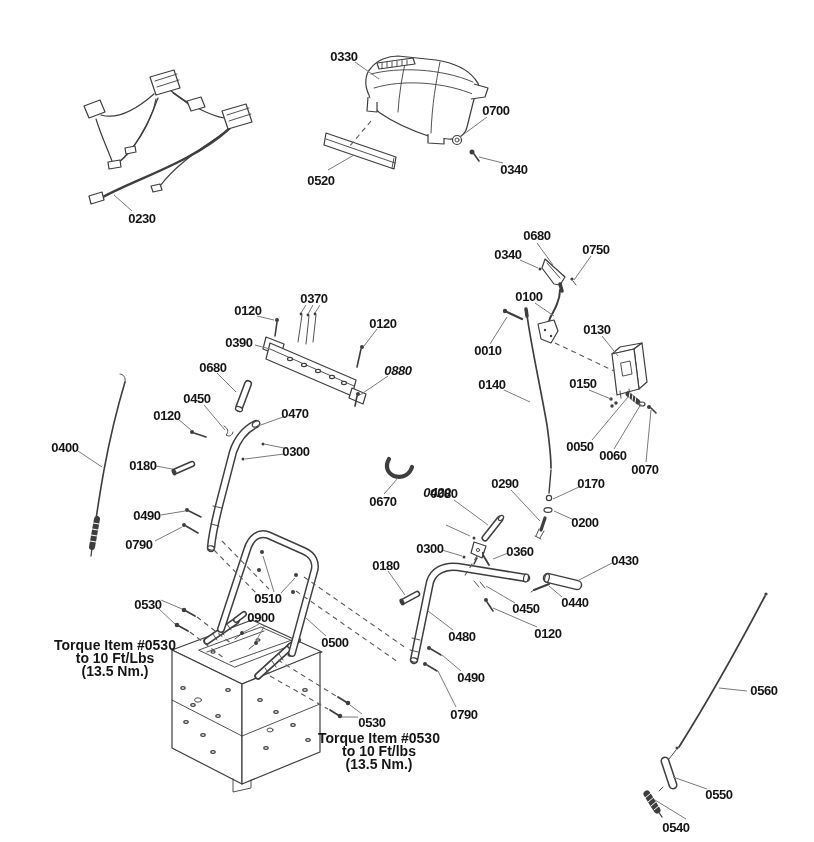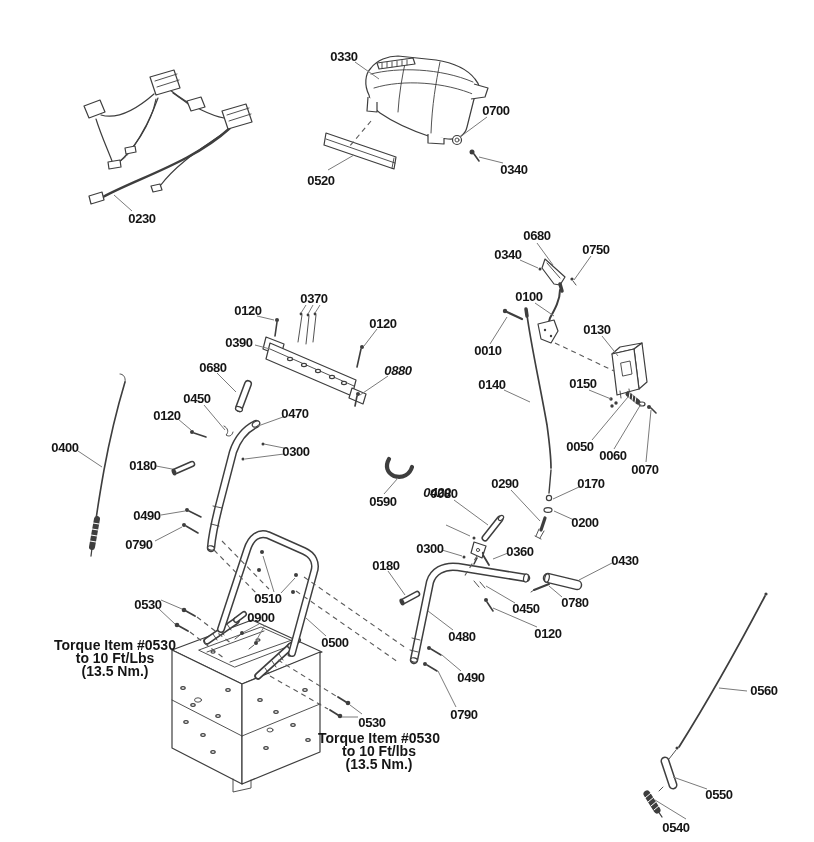--- a/index.html
+++ b/index.html
@@ -388,31 +388,31 @@
       <div class="part-label" style="left: 390px; top: 370px; font-style: italic;">0880</div>
       <div class="part-label" style="left: 205px; top: 367px;">0680</div>
       <div class="part-label" style="left: 189px; top: 398px;">0450</div>
       <div class="part-label" style="left: 287px; top: 413px;">0470</div>
       <div class="part-label" style="left: 159px; top: 415px;">0120</div>
       <div class="part-label" style="left: 57px; top: 447px;">0400</div>
       <div class="part-label" style="left: 288px; top: 451px;">0300</div>
       <div class="part-label" style="left: 135px; top: 465px;">0180</div>
       <div class="part-label" style="left: 139px; top: 515px;">0490</div>
       <div class="part-label" style="left: 131px; top: 544px;">0790</div>
-      <div class="part-label" style="left: 375px; top: 501px;">0590</div>
+      <div class="part-label" style="left: 375px; top: 501px;">0670</div>
       <div class="part-label" style="left: 436px; top: 493px;">0080</div>
       <div class="part-label" style="left: 429px; top: 492px; font-style: italic;">0420</div>
       <div class="part-label" style="left: 497px; top: 483px;">0290</div>
       <div class="part-label" style="left: 583px; top: 483px;">0170</div>
       <div class="part-label" style="left: 577px; top: 522px;">0200</div>
       <div class="part-label" style="left: 422px; top: 548px;">0300</div>
       <div class="part-label" style="left: 512px; top: 551px;">0360</div>
       <div class="part-label" style="left: 617px; top: 560px;">0430</div>
       <div class="part-label" style="left: 378px; top: 565px;">0180</div>
-      <div class="part-label" style="left: 567px; top: 602px;">0780</div>
+      <div class="part-label" style="left: 567px; top: 602px;">0440</div>
       <div class="part-label" style="left: 260px; top: 598px;">0510</div>
       <div class="part-label" style="left: 518px; top: 608px;">0450</div>
       <div class="part-label" style="left: 140px; top: 604px;">0530</div>
       <div class="part-label" style="left: 253px; top: 617px;">0900</div>
       <div class="part-label" style="left: 327px; top: 642px;">0500</div>
       <div class="part-label" style="left: 540px; top: 633px;">0120</div>
       <div class="part-label" style="left: 454px; top: 636px;">0480</div>
       <div class="part-label" style="left: 463px; top: 677px;">0490</div>
       <div class="part-label" style="left: 456px; top: 714px;">0790</div>
       <div class="part-label" style="left: 364px; top: 722px;">0530</div>

